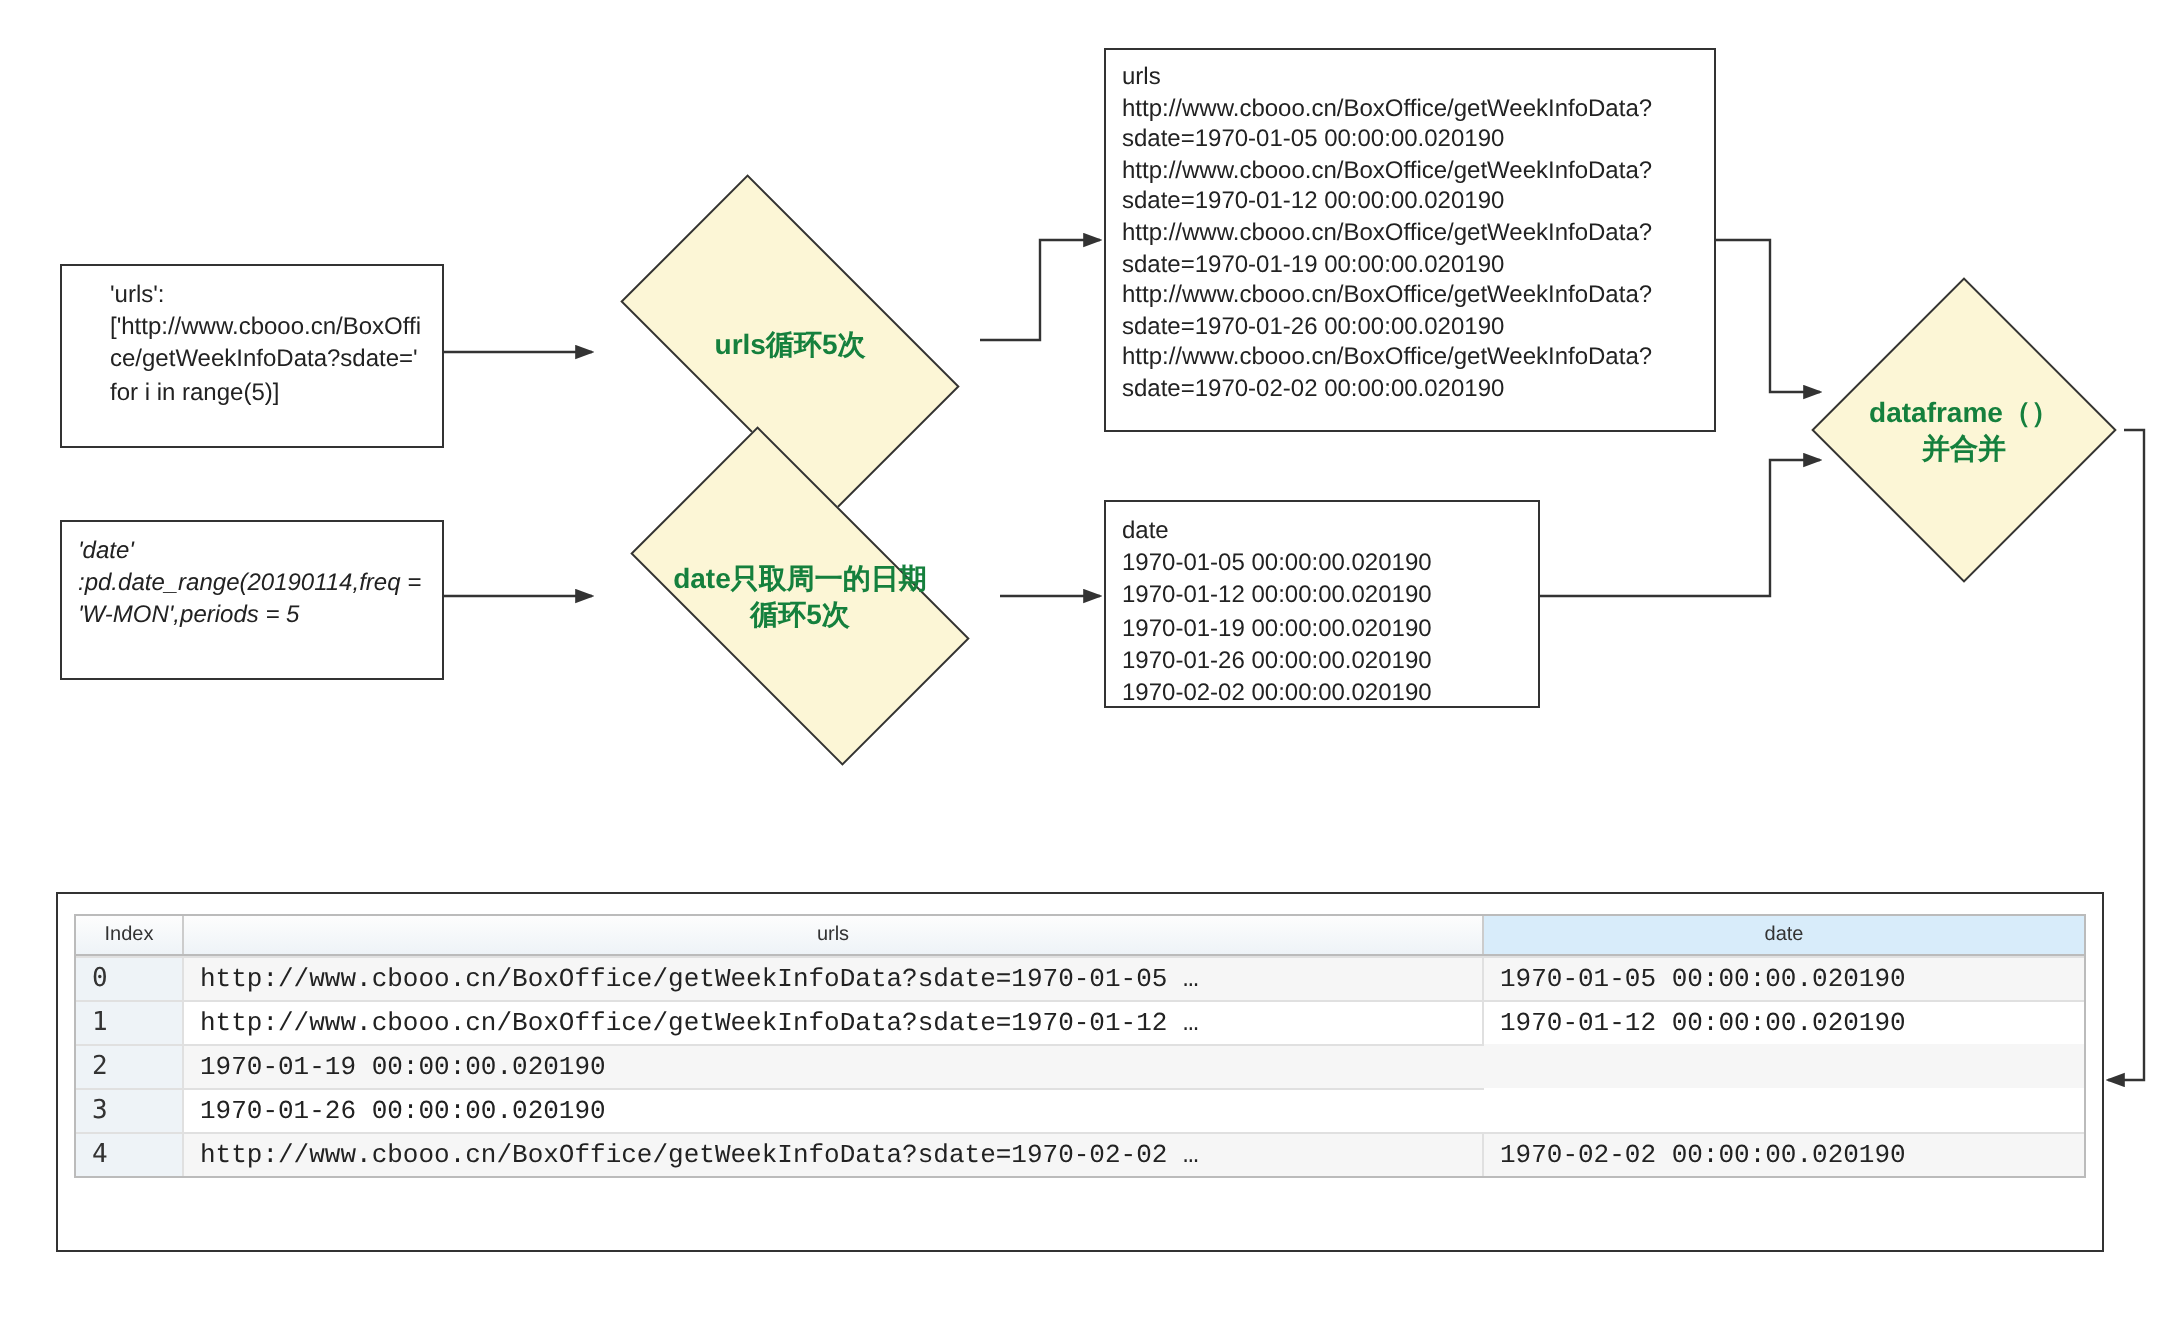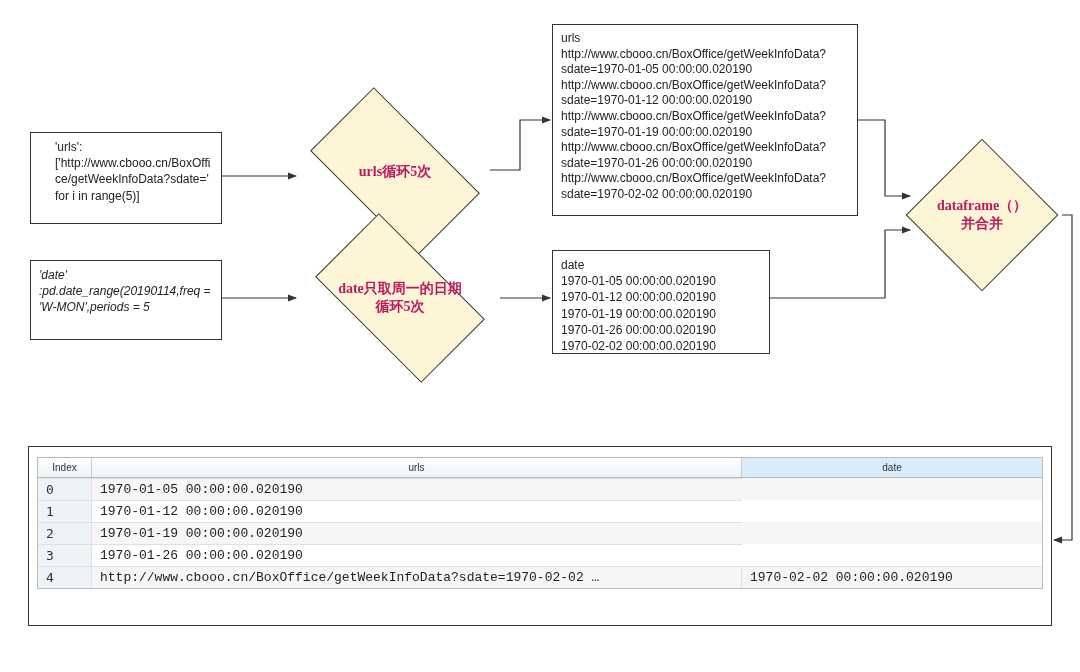--- a/index.html
+++ b/index.html
@@ -41,22 +41,21 @@
     position: absolute;
     left: 0; right: 0; top: 0; bottom: 0;
     display: flex;
     align-items: center;
     justify-content: center;
     padding: 0 18px;
     text-align: center;
     font-weight: 600;
     font-size: 14px;
     line-height: 1.3;
-    color: #be185d;
-    font-family: Liberation Serif, serif;
+    color: #15803d;
   }
   svg.conn {
     position: absolute;
     left: 0; top: 0;
     width: 1080px;
     height: 672px;
     pointer-events: none;
   }
   
   .table-wrap {
@@ -177,24 +176,26 @@
 <div class="table-wrap">
   <div class="datagrid">
     <div class="hdr">
       <div>Index</div>
       <div>urls</div>
       <div>date</div>
     </div>
     <div id="grid-body">
         <div class="row">
           <div>0</div>
+          <div>http://www.cbooo.cn/BoxOffice/getWeekInfoData?sdate=1970-01-05 …</div>
           <div>1970-01-05 00:00:00.020190</div>
         </div>
         <div class="row">
           <div>1</div>
+          <div>http://www.cbooo.cn/BoxOffice/getWeekInfoData?sdate=1970-01-12 …</div>
           <div>1970-01-12 00:00:00.020190</div>
         </div>
         <div class="row">
           <div>2</div>
           <div>1970-01-19 00:00:00.020190</div>
         </div>
         <div class="row">
           <div>3</div>
           <div>1970-01-26 00:00:00.020190</div>
         </div>

